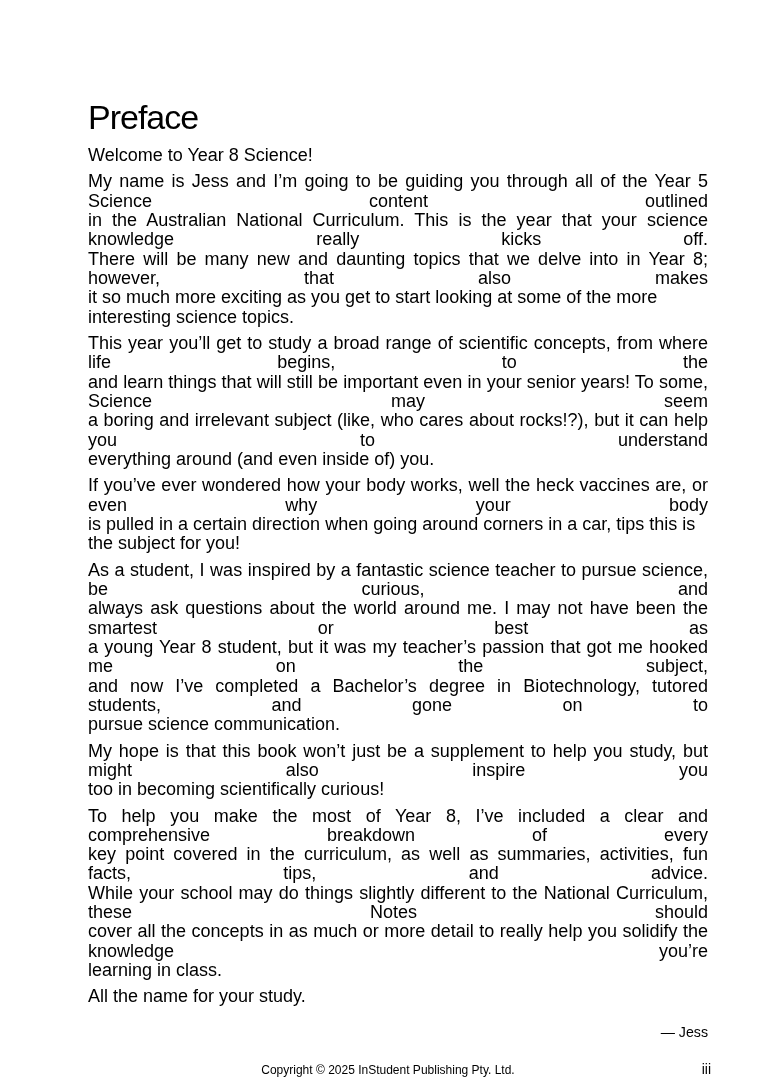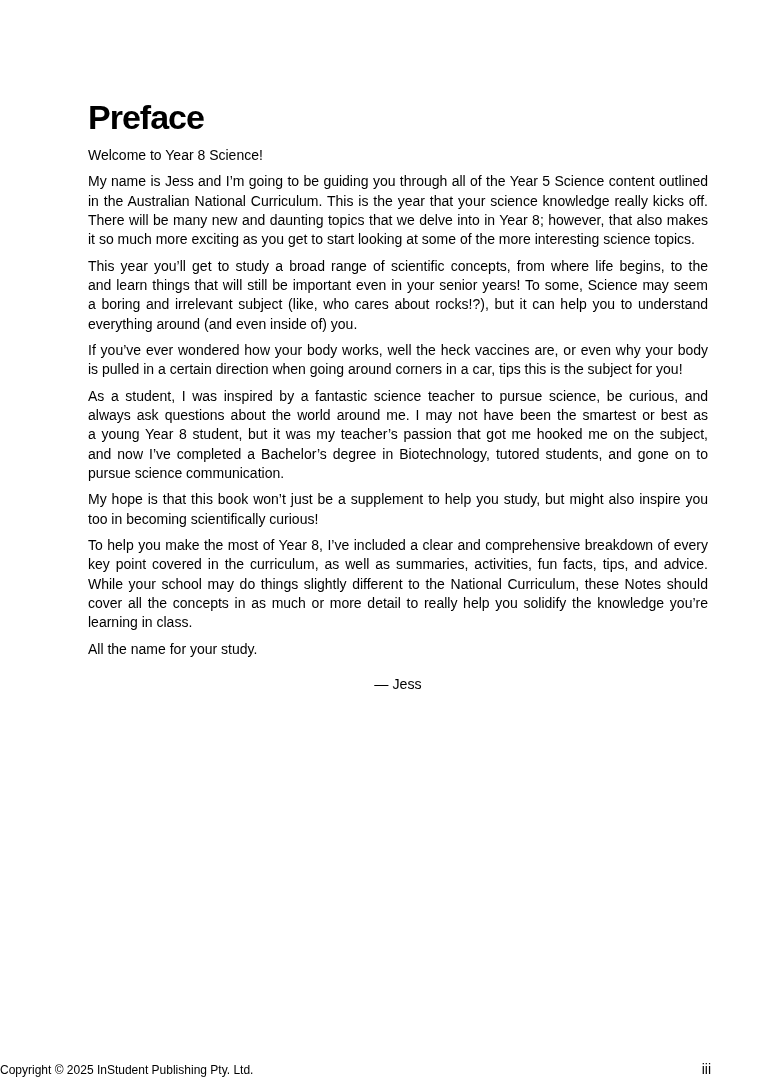--- a/index.html
+++ b/index.html
@@ -19,53 +19,53 @@
   }
   .content {
     position: absolute;
     left: 88px;
     top: 100px;
     width: 620px;
   }
   .title {
     font-size: 34px;
     line-height: 34px;
-    font-weight: 700;
+    font-weight: 400;
     letter-spacing: -1px;
     margin: 0 0 12px 0;
     color: #000000;
   }
   .body-text {
-    font-size: 14px;
+    font-size: 18px;
     line-height: 19.33px;
   }
   .paragraph {
     margin: 0 0 7px 0;
   }
   .jline {
     text-align: justify;
     text-align-last: justify;
     white-space: normal;
   }
   .jline.jline-last {
     text-align: left;
     text-align-last: left;
   }
   .signature {
     font-size: 14.2px;
     line-height: 19.33px;
-    text-align: center;
+    text-align: right;
     margin-top: 16px;
   }
   .footer-copyright {
     position: absolute;
     left: 0;
     top: 1062px;
     width: 100%;
-    text-align: left;
+    text-align: center;
     font-size: 12px;
     line-height: 16px;
   }
   .page-number {
     position: absolute;
     top: 1060px;
     right: 65px;
     font-size: 14px;
     line-height: 18px;
     font-weight: 400;

